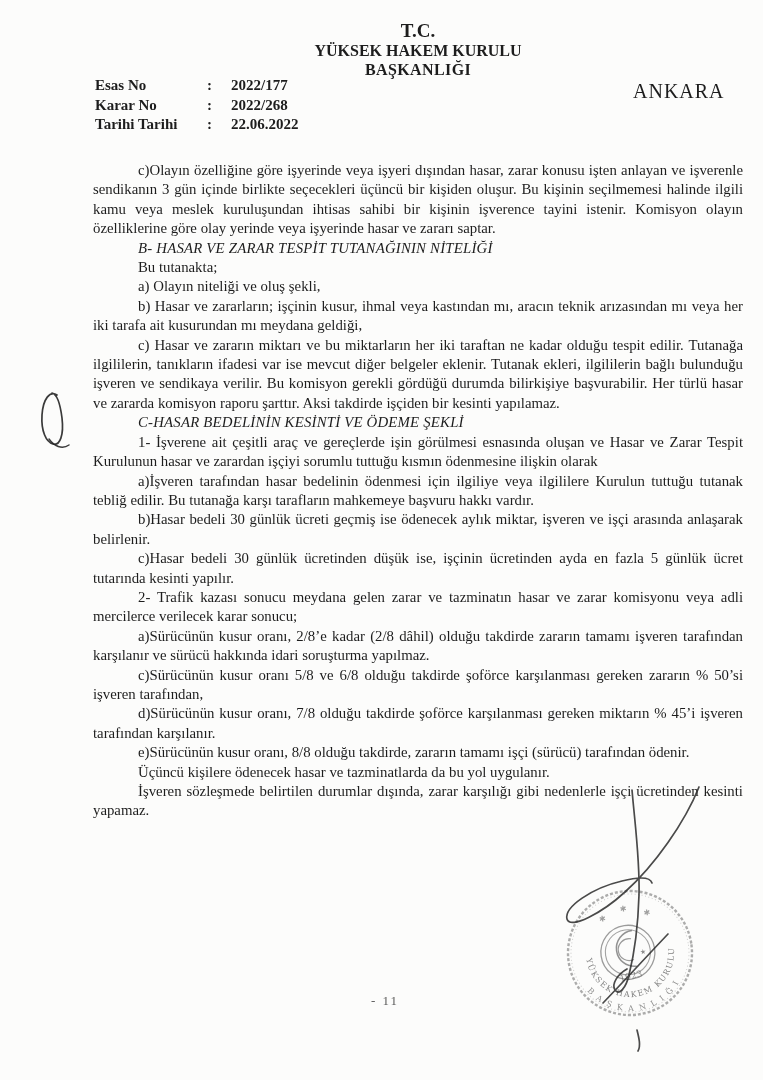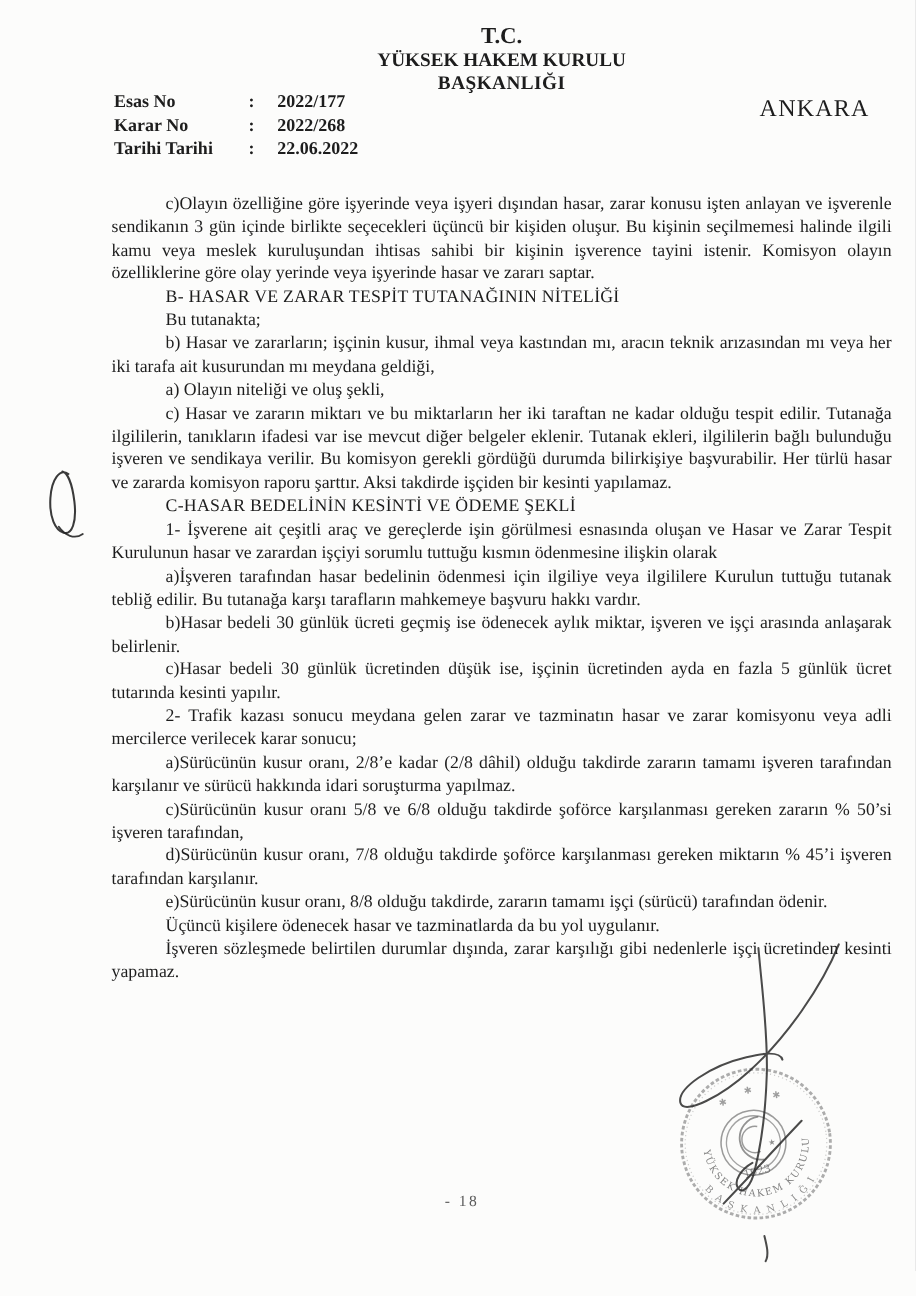--- a/index.html
+++ b/index.html
@@ -44,21 +44,21 @@
 
   
   .body-text {
     position: absolute;
     top: 161px; left: 93px; width: 650px;
     font-size: 14.8px;
     line-height: 19.4px;
     text-align: justify;
   }
   .body-text p { margin: 0; text-indent: 45px; }
-  .body-text p.cap { letter-spacing: .2px; }
+  .body-text p.cap { letter-spacing: .2px; font-style: italic; }
 
   
   .footer {
     position: absolute;
     top: 993px; left: 330px; width: 110px;
     text-align: center;
     font-size: 13px;
     letter-spacing: 2px;
     color: #3e3e3e;
     opacity: .85;
@@ -102,22 +102,22 @@
       <span class="meta-value">22.06.2022</span>
     </div>
   </div>
 
   <div class="city">ANKARA</div>
 
   <div class="body-text">
     <p>c)Olayın özelliğine göre işyerinde veya işyeri dışından hasar, zarar konusu işten anlayan ve işverenle sendikanın 3 gün içinde birlikte seçecekleri üçüncü bir kişiden oluşur. Bu kişinin seçilmemesi halinde ilgili kamu veya meslek kuruluşundan ihtisas sahibi bir kişinin işverence tayini istenir. Komisyon olayın özelliklerine göre olay yerinde veya işyerinde hasar ve zararı saptar.</p>
     <p class="cap">B- HASAR VE ZARAR TESPİT TUTANAĞININ NİTELİĞİ</p>
     <p>Bu tutanakta;</p>
+    <p>a) Olayın niteliği ve oluş şekli,</p>
     <p>b) Hasar ve zararların; işçinin kusur, ihmal veya kastından mı, aracın teknik arızasından mı veya her iki tarafa ait kusurundan mı meydana geldiği,</p>
-    <p>a) Olayın niteliği ve oluş şekli,</p>
     <p>c) Hasar ve zararın miktarı ve bu miktarların her iki taraftan ne kadar olduğu tespit edilir. Tutanağa ilgililerin, tanıkların ifadesi var ise mevcut diğer belgeler eklenir. Tutanak ekleri, ilgililerin bağlı bulunduğu işveren ve sendikaya verilir. Bu komisyon gerekli gördüğü durumda bilirkişiye başvurabilir. Her türlü hasar ve zararda komisyon raporu şarttır. Aksi takdirde işçiden bir kesinti yapılamaz.</p>
     <p class="cap">C-HASAR BEDELİNİN KESİNTİ VE ÖDEME ŞEKLİ</p>
     <p>1- İşverene ait çeşitli araç ve gereçlerde işin görülmesi esnasında oluşan ve Hasar ve Zarar Tespit Kurulunun hasar ve zarardan işçiyi sorumlu tuttuğu kısmın ödenmesine ilişkin olarak</p>
     <p>a)İşveren tarafından hasar bedelinin ödenmesi için ilgiliye veya ilgililere Kurulun tuttuğu tutanak tebliğ edilir. Bu tutanağa karşı tarafların mahkemeye başvuru hakkı vardır.</p>
     <p>b)Hasar bedeli 30 günlük ücreti geçmiş ise ödenecek aylık miktar, işveren ve işçi arasında anlaşarak belirlenir.</p>
     <p>c)Hasar bedeli 30 günlük ücretinden düşük ise, işçinin ücretinden ayda en fazla 5 günlük ücret tutarında kesinti yapılır.</p>
     <p>2- Trafik kazası sonucu meydana gelen zarar ve tazminatın hasar ve zarar komisyonu veya adli mercilerce verilecek karar sonucu;</p>
     <p>a)Sürücünün kusur oranı, 2/8’e kadar (2/8 dâhil) olduğu takdirde zararın tamamı işveren tarafından karşılanır ve sürücü hakkında idari soruşturma yapılmaz.</p>
     <p>c)Sürücünün kusur oranı 5/8 ve 6/8 olduğu takdirde şoförce karşılanması gereken zararın % 50’si işveren tarafından,</p>
     <p>d)Sürücünün kusur oranı, 7/8 olduğu takdirde şoförce karşılanması gereken miktarın % 45’i işveren tarafından karşılanır.</p>
@@ -159,15 +159,15 @@
 
   <svg class="signature" width="223" height="290" viewBox="0 0 223 290">
     <g fill="none" stroke="#2b2b2b" stroke-width="1.7" stroke-linecap="round" opacity="0.85">
       <path d="M 159 17 C 145 52, 115 95, 85 122 C 62 143, 30 160, 27 149 C 24 137, 52 118, 82 111 C 98 107, 110 106, 112 113"></path>
       <path d="M 92 20 C 95 55, 100 90, 99 125 C 98 158, 94 185, 89 205 C 86 218, 79 226, 75 220 C 71 214, 78 204, 87 199"></path>
       <path d="M 63 233 C 85 210, 108 185, 128 164"></path>
       <path d="M 97 260 C 99 268, 101 276, 98 281"></path>
     </g>
   </svg>
 
-  <div class="footer">- 18</div>
+  <div class="footer">- 11</div>
 
 </div>
 
 </body></html>

